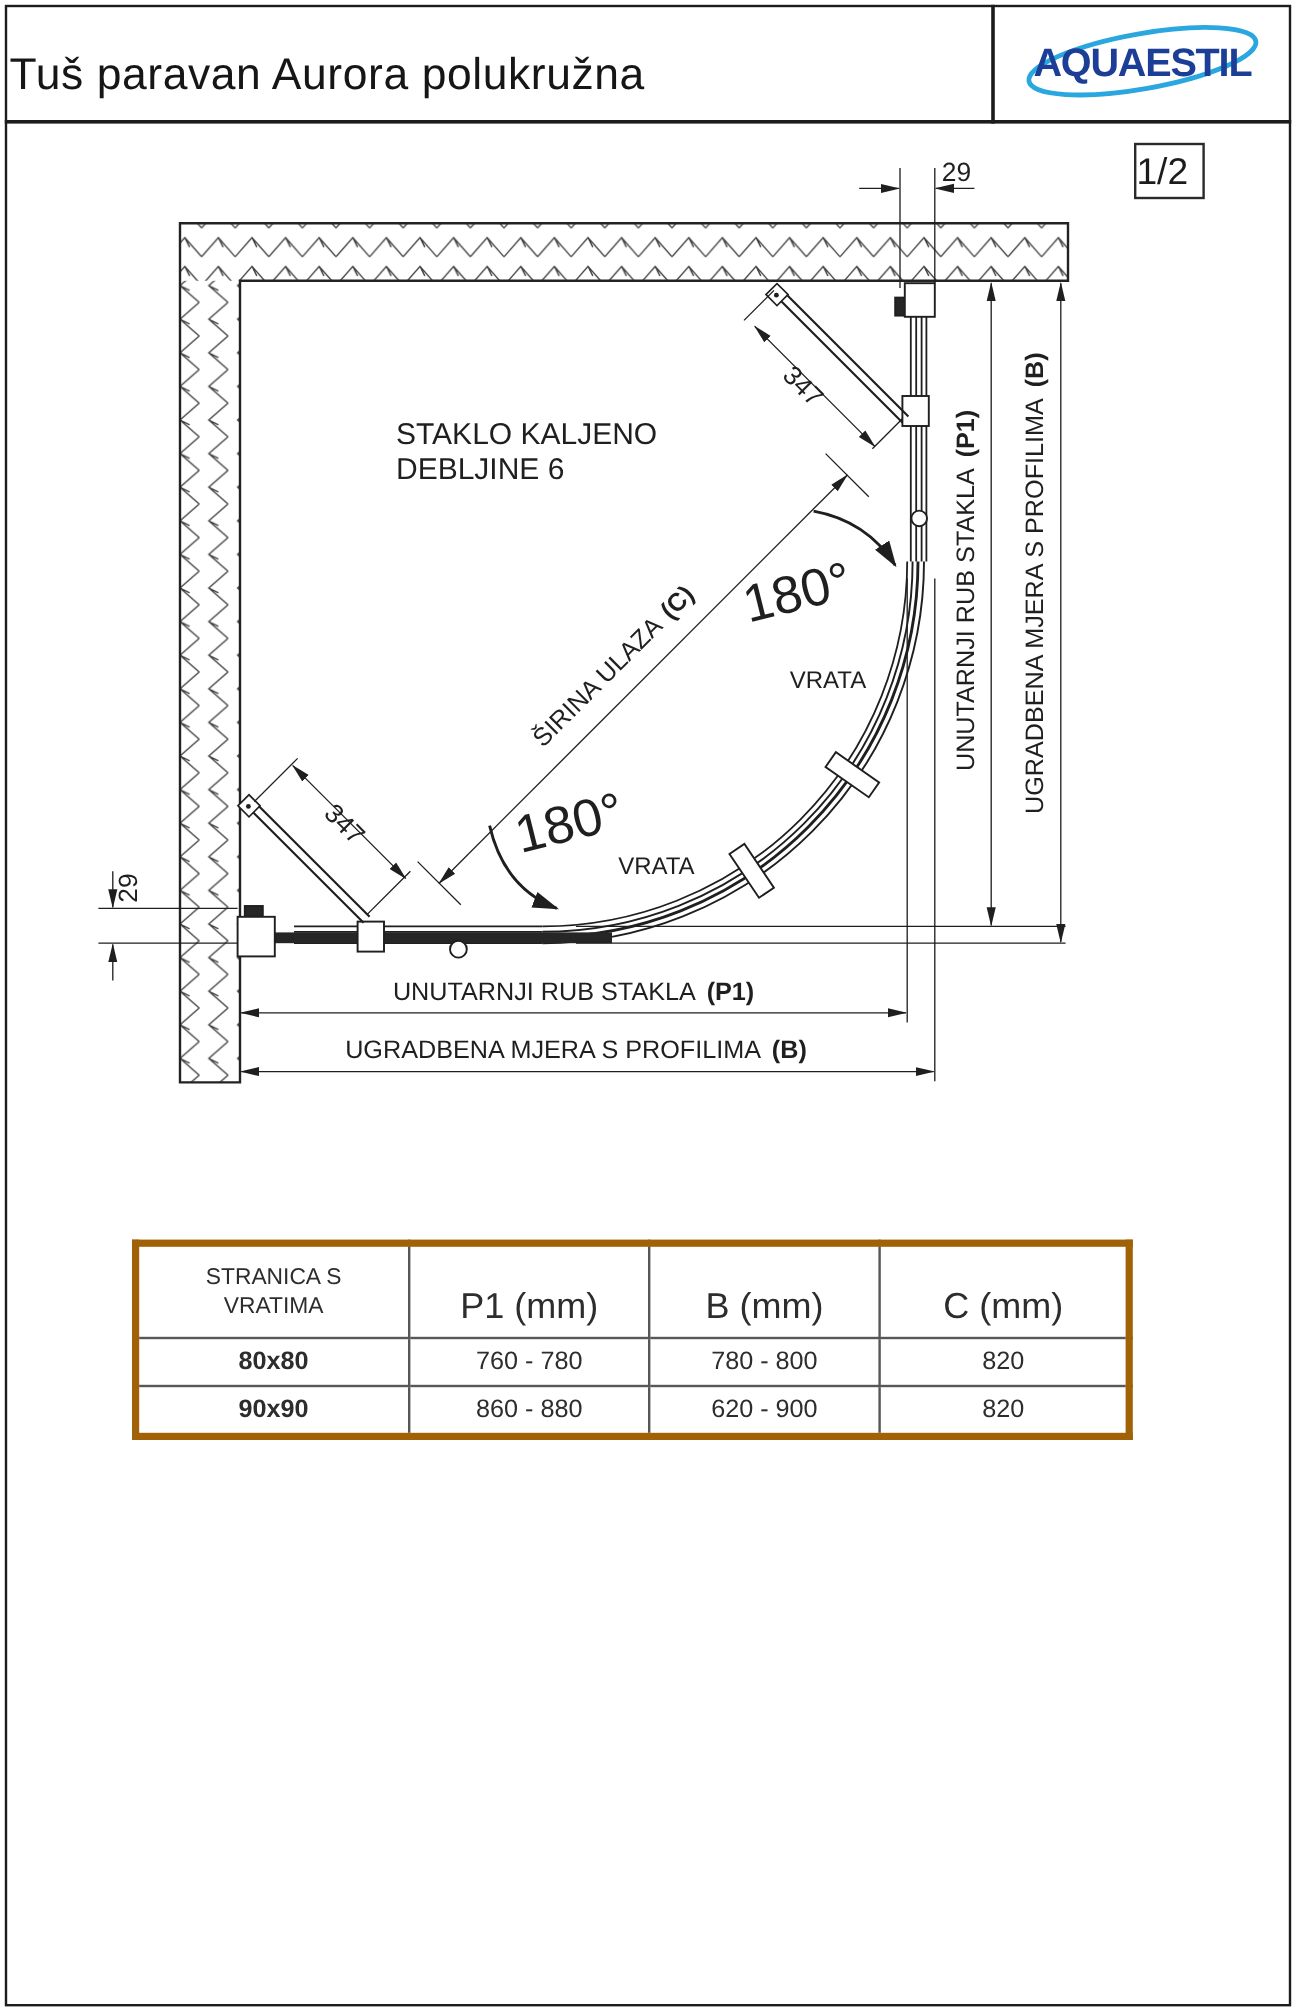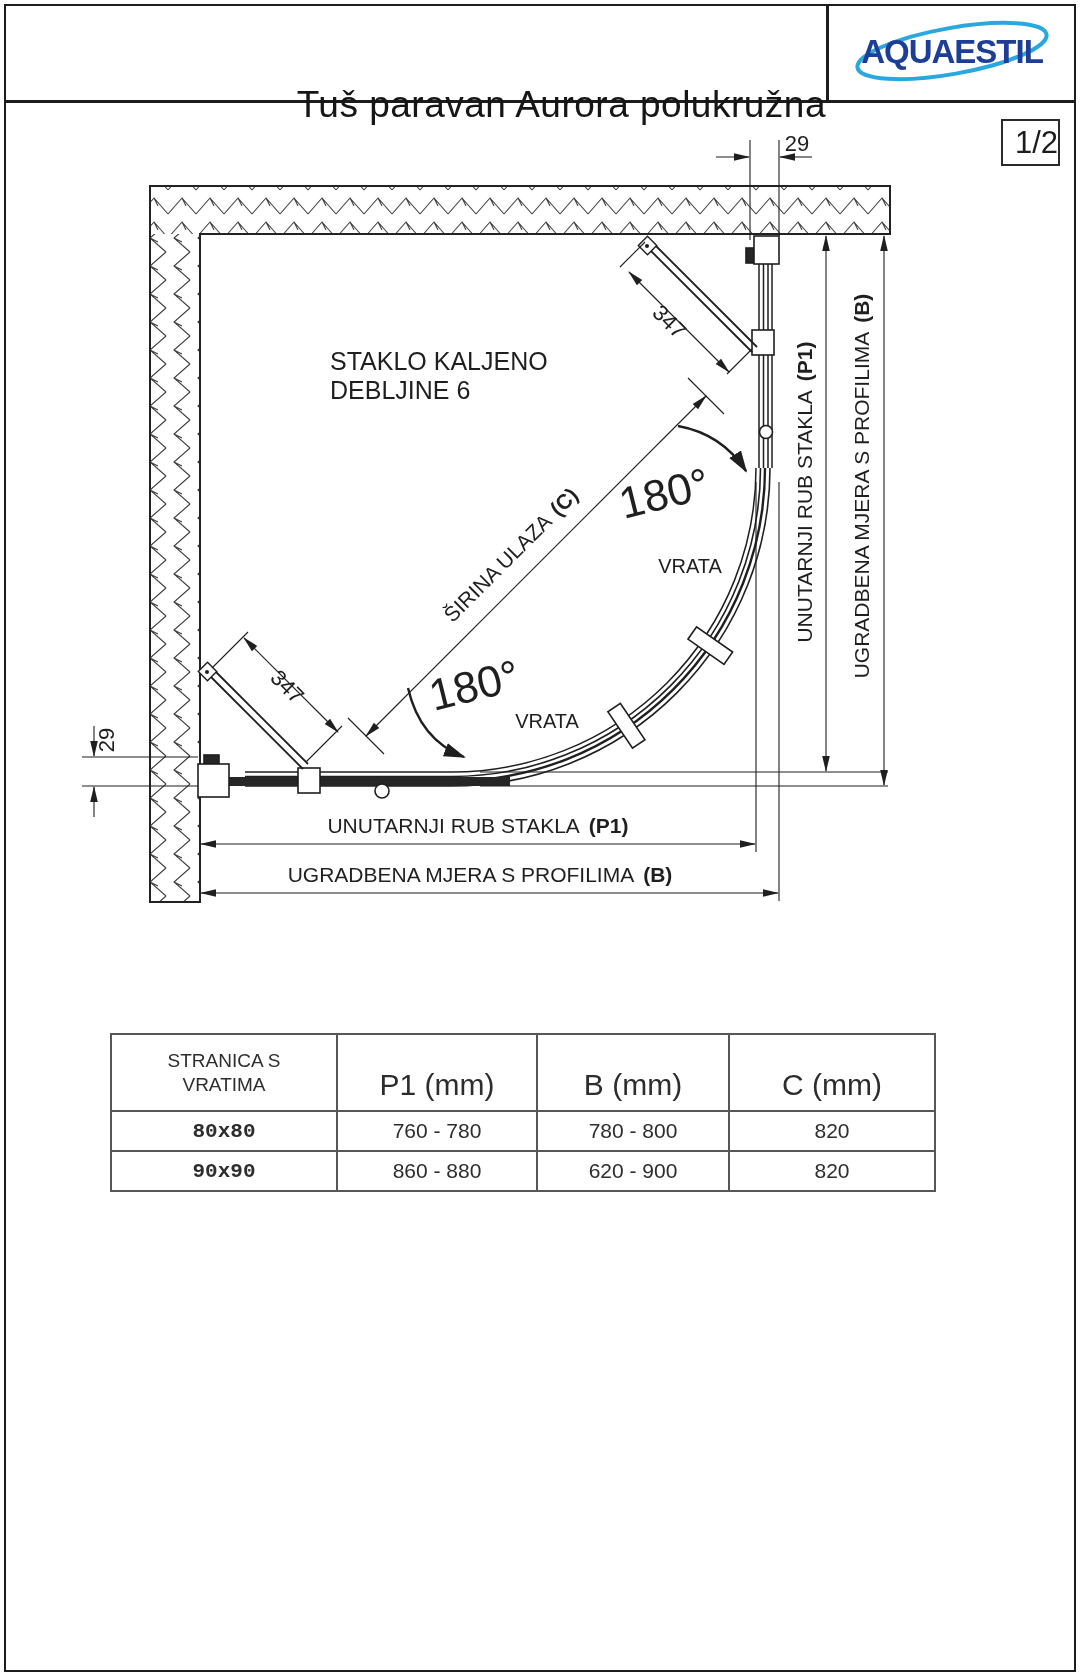--- a/index.html
+++ b/index.html
@@ -1,30 +1,30 @@
 <!DOCTYPE html>
 <html><head>
 <meta charset="utf-8">
 <style>
   html,body{margin:0;padding:0;background:#fff;}
   body{width:1080px;height:1676px;position:relative;font-family:"Liberation Sans",sans-serif;overflow:hidden;}
   .page-border{position:absolute;left:4px;top:4px;width:1068px;height:1664px;border:2px solid #1c1c1c;}
   .hline{position:absolute;background:#1c1c1c;}
-  .title-zone{position:absolute;left:8px;top:6px;width:818px;height:112px;display:flex;align-items:center;justify-content:flex-end;margin-top:43px;}
+  .title-zone{position:absolute;left:8px;top:6px;width:818px;height:112px;display:flex;align-items:center;justify-content:flex-start;}
   .title-zone span{font-size:37px;color:#161616;letter-spacing:.5px;}
   .logo-zone{position:absolute;left:830px;top:6px;width:244px;height:94px;display:flex;align-items:center;justify-content:center;}
-  .page-num{position:absolute;left:1001px;top:119px;width:55px;height:43px;border:2px solid #2a2a2a;
-            display:flex;align-items:center;justify-content:flex-end;font-size:31px;color:#1c1c1c;}
+  .page-num{position:absolute;left:945px;top:119px;width:55px;height:43px;border:2px solid #2a2a2a;
+            display:flex;align-items:center;justify-content:flex-start;font-size:31px;color:#1c1c1c;}
   .draw-svg{position:absolute;left:0;top:0;width:1080px;height:1676px;}
   
-  .tbl{position:absolute;left:110px;top:1033px;width:816px;border:2px solid #a16207;border-collapse:collapse;table-layout:fixed;}
+  .tbl{position:absolute;left:110px;top:1033px;width:816px;border:6px solid #a16207;border-collapse:collapse;table-layout:fixed;}
   .tbl td{border:2px solid #575757;color:#2d2d2d;text-align:center;vertical-align:middle;padding:0;}
   .tbl .hdr1{font-size:19px;line-height:1.25;height:67px;vertical-align:middle;}
   .tbl .hdrN{font-size:30px;height:67px;vertical-align:bottom;padding-bottom:8px;}
-  .tbl .size{font-weight:bold;font-size:21px;height:38px;font-family:Liberation Mono, monospace;}
+  .tbl .size{font-weight:bold;font-size:21px;height:38px;}
   .tbl .val{font-size:21px;height:38px;margin-left:25px;}
   .c1{width:224px}.c2{width:198px}.c3{width:190px}.c4{width:204px}
 </style>
 </head>
 <body>
 
 <div class="page-border"></div>
 <div class="hline" style="left:4px;top:100px;width:1072px;height:3px;"></div>
 <div class="hline" style="left:826px;top:4px;width:3px;height:99px;"></div>
 

